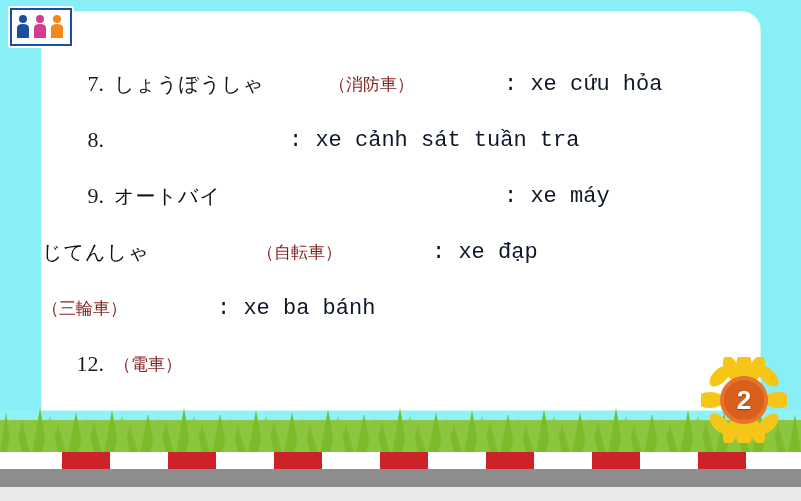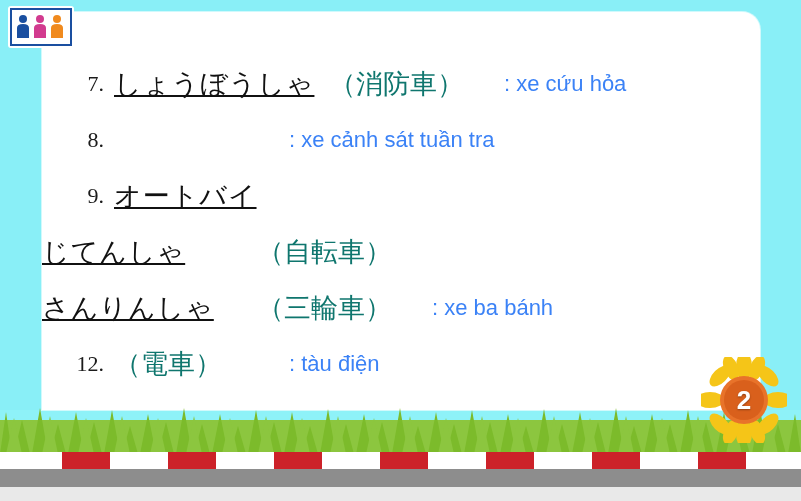--- a/index.html
+++ b/index.html
@@ -70,36 +70,35 @@
     width: 62px;
     text-align: right;
     padding-right: 10px;
     font-family: "Liberation Serif", serif;
     font-size: 22px;
     color: #1b1b1b;
   }
   .kana {
     width: 215px;
     font-family: "DejaVu Sans", sans-serif;
-    font-size: 27px;
+    font-size: 20px;
     color: #111111;
     letter-spacing: 1px;
-    text-decoration: underline;
   }
   .kanji {
     width: 175px;
     font-family: Liberation Mono, monospace;
-    font-size: 27px;
-    color: #0f766e;
+    font-size: 17px;
+    color: #7f1d1d;
   }
   .viet {
     flex: 1;
-    font-family: Liberation Sans, sans-serif;
+    font-family: Liberation Mono, monospace;
     font-size: 22px;
-    color: #3b82f6;
+    color: #0f172a;
     white-space: nowrap;
   }
 
   
   .grass {
     position: absolute;
     left: 0;
     top: 406px;
     width: 801px;
     height: 48px;
@@ -191,37 +190,37 @@
       <div class="row">
         <div class="num">8.</div>
         <div class="kanji"></div>
         <div class="viet">: xe cảnh sát tuần tra</div>
       </div>
 
       <div class="row">
         <div class="num">9.</div>
         <div class="kana">オートバイ</div>
         <div class="kanji"></div>
+        <div class="viet">: xe máy</div>
       </div>
 
       <div class="row">
         <div class="kana">じてんしゃ</div>
         <div class="kanji">（自転車）</div>
-      </div>
-
-      <div class="row">
-        <div class="kana">さんりんしゃ</div>
+        <div class="viet">: xe đạp</div>
+      </div>
+
+      <div class="row">
         <div class="kanji">（三輪車）</div>
         <div class="viet">: xe ba bánh</div>
       </div>
 
       <div class="row">
         <div class="num">12.</div>
         <div class="kanji">（電車）</div>
-        <div class="viet">: tàu điện</div>
       </div>
 
     </div>
   </div>
 
   <div class="logo">
     <svg width="62" height="38" viewBox="0 0 62 38">
       <rect x="1" y="1" width="60" height="36" fill="#ffffff" stroke="#1a4fa0" stroke-width="2"></rect>
       <circle cx="13" cy="11" r="4" fill="#1a4fa0"></circle>
       <path d="M7 30 L7 20 Q7 16 13 16 Q19 16 19 20 L19 30 Z" fill="#1a4fa0"></path>

